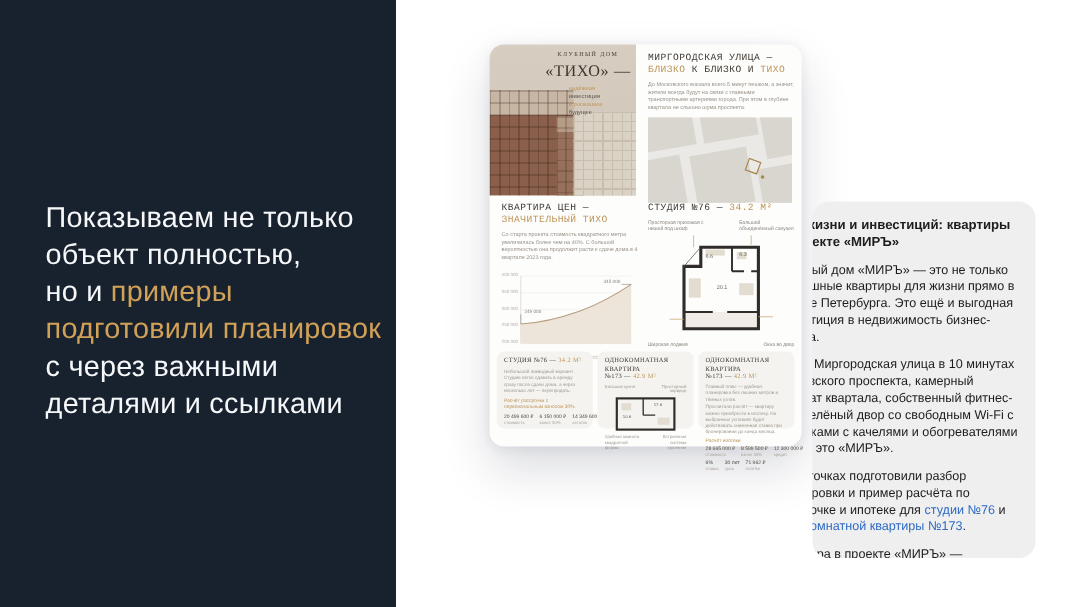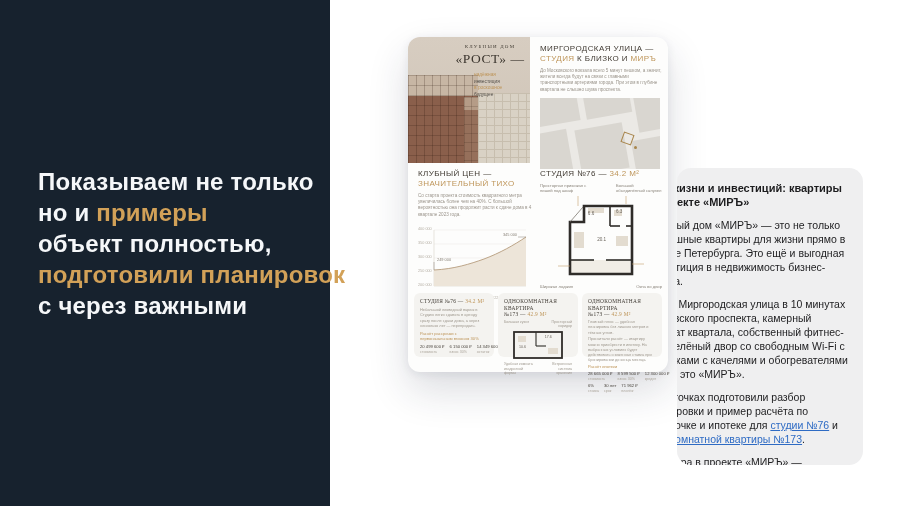--- a/index.html
+++ b/index.html
@@ -3,27 +3,27 @@
 <meta charset="utf-8">
 <style>
   html,body{margin:0;padding:0;background:#fff;}
   .slide{position:relative;width:900px;height:506px;background:#ffffff;overflow:hidden;
          font-family:"Liberation Sans",sans-serif;}
   .gold{color:#D2A158;}
   .gold2{color:#BE9559;}
 
   
   .panel{position:absolute;left:0;top:0;width:330px;height:506px;background:#17222E;}
-  .headline{position:absolute;left:38px;top:166px;font-size:24px;font-weight:700;
+  .headline{position:absolute;left:38px;top:166px;font-size:24px;font-weight:400;
             line-height:31px;color:#F5F7F9;letter-spacing:.2px;white-space:nowrap;}
 
   
   .brochure{position:absolute;left:408px;top:37px;width:260px;height:335px;background:#FDFDFC;
             border-radius:12px;box-shadow:0 18px 40px rgba(30,40,60,.16),0 2px 10px rgba(30,40,60,.08);}
-  .sec-title{font-family:Liberation Sans, sans-serif;font-size:8px;letter-spacing:.4px;color:#413B33;line-height:10px;}
+  .sec-title{font-family:Liberation Mono, monospace;font-size:8px;letter-spacing:.4px;color:#413B33;line-height:10px;}
   .micro{font-size:4.6px;line-height:6.2px;color:#9B958C;}
 
   
   .ph{position:absolute;left:0;top:0;width:122px;height:126px;border-radius:12px 0 0 0;overflow:hidden;
       background:linear-gradient(180deg,#D7CDC1 0%,#CEC3B5 100%);}
   .ph-bld{position:absolute;left:0;bottom:0;width:70px;height:88px;
       background-image:
         repeating-linear-gradient(90deg,rgba(40,20,10,.22) 0 1.4px,transparent 1.4px 8px),
         repeating-linear-gradient(180deg,rgba(40,20,10,.20) 0 1.4px,transparent 1.4px 10px),
         linear-gradient(180deg,#C7B6A4 0 24%,#8A5F4B 24% 100%);}
@@ -75,76 +75,77 @@
   .bc-col .l{font-size:3.6px;color:#ACA69C;margin-top:1px;}
   .bc-ann{font-size:3.6px;line-height:4.6px;color:#A09A90;}
   .bc-ann-row{display:flex;justify-content:space-between;margin-top:2px;}
 
   
   .note{position:absolute;left:677px;top:168px;width:186px;height:297px;background:#EFEFF0;
         border-radius:14px;overflow:hidden;}
   .note-inner{position:absolute;left:-30px;top:13px;width:204px;font-size:10.5px;line-height:14px;color:#1D1D1F;}
   .note-h{font-weight:700;font-size:11px;line-height:14px;margin-bottom:9px;}
   .note p{margin:0 0 9px 0;}
-  .lnk{color:#2E6BC4;text-decoration:underline;cursor:pointer;text-align:right;}
+  .lnk{color:#2E6BC4;cursor:pointer;text-align:right;}
 </style>
 </head>
 <body>
 
 <div class="slide">
 
   <div class="panel">
     <div class="headline">
       <div>Показываем не только</div>
+      <div>объект полностью,</div>
       <div><span>но и </span><span class="gold">примеры</span></div>
-      <div>объект полностью,</div>
       <div class="gold">подготовили планировок</div>
       <div>с через важными</div>
+      <div>деталями и ссылками</div>
     </div>
   </div>
 
   <div class="brochure">
 
     <div class="ph">
       <div class="ph-bld"></div>
       <div class="ph-bld2"></div>
       <div class="ph-pattern"></div>
       <div class="ph-text">
         <div class="ph-eyebrow">КЛУБНЫЙ ДОМ</div>
-        <div class="ph-title">«РОСТ» —</div>
+        <div class="ph-title">«ТИХО» —</div>
         <div class="ph-tags">
           <div class="gold2">надёжная</div>
           <div>инвестиция</div>
           <div class="gold2">в роскошное</div>
           <div>будущее</div>
         </div>
       </div>
     </div>
 
     <div class="loc">
       <div class="sec-title">
         <div>МИРГОРОДСКАЯ УЛИЦА —</div>
-        <div><span class="gold2">СТУДИЯ</span><span> К БЛИЗКО И </span><span class="gold2">МИРЪ</span></div>
+        <div><span class="gold2">БЛИЗКО</span><span> К БЛИЗКО И </span><span class="gold2">ТИХО</span></div>
       </div>
       <div class="micro" style="margin-top:4px;">До Московского вокзала всего 5 минут пешком, а значит, жители всегда будут на связи с главными транспортными артериями города. При этом в глубине квартала не слышно шума проспекта.</div>
       <div class="map">
         <span class="mb" style="left:-6px;top:-8px;width:44px;height:34px;"></span>
         <span class="mb" style="left:44px;top:-12px;width:46px;height:30px;"></span>
         <span class="mb" style="left:96px;top:-4px;width:34px;height:36px;"></span>
         <span class="mb" style="left:-10px;top:34px;width:40px;height:42px;"></span>
         <span class="mb" style="left:38px;top:28px;width:48px;height:46px;"></span>
         <span class="mb" style="left:94px;top:40px;width:34px;height:38px;"></span>
         <span class="mk"></span>
         <span class="mk2"></span>
       </div>
     </div>
 
     <div class="price">
       <div class="sec-title">
-        <div>КЛУБНЫЙ ЦЕН —</div>
+        <div>КВАРТИРА ЦЕН —</div>
         <div class="gold2">ЗНАЧИТЕЛЬНЫЙ ТИХО</div>
       </div>
       <div class="micro" style="margin-top:4px;">Со старта проекта стоимость квадратного метра увеличилась более чем на 40%. С большой вероятностью она продолжит расти к сдаче дома в 4 квартале 2023 года.</div>
       <div class="chart">
         <svg width="112" height="78" viewBox="0 0 112 78">
           <line x1="16" y1="8" x2="108" y2="8" stroke="#F0EDE8" stroke-width="0.6"></line>
           <line x1="16" y1="22" x2="108" y2="22" stroke="#F0EDE8" stroke-width="0.6"></line>
           <line x1="16" y1="36" x2="108" y2="36" stroke="#F0EDE8" stroke-width="0.6"></line>
           <line x1="16" y1="50" x2="108" y2="50" stroke="#F0EDE8" stroke-width="0.6"></line>
           <line x1="16" y1="8" x2="16" y2="64" stroke="#DDD8D0" stroke-width="0.7"></line>

